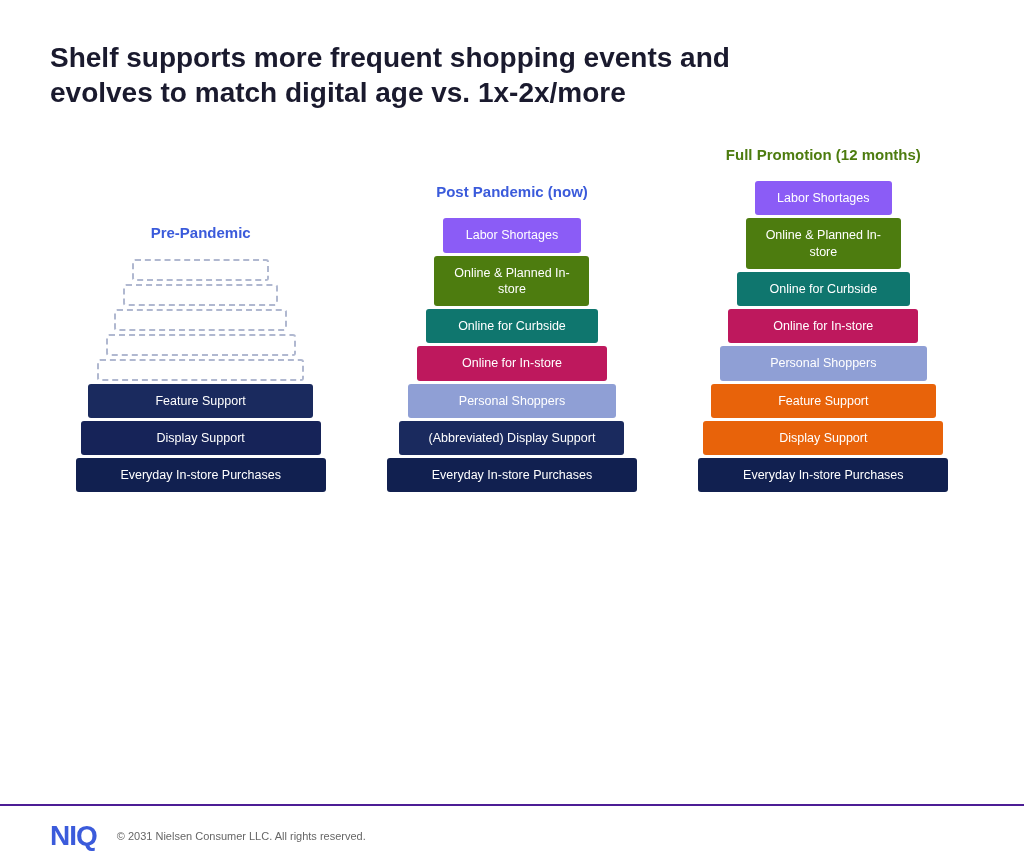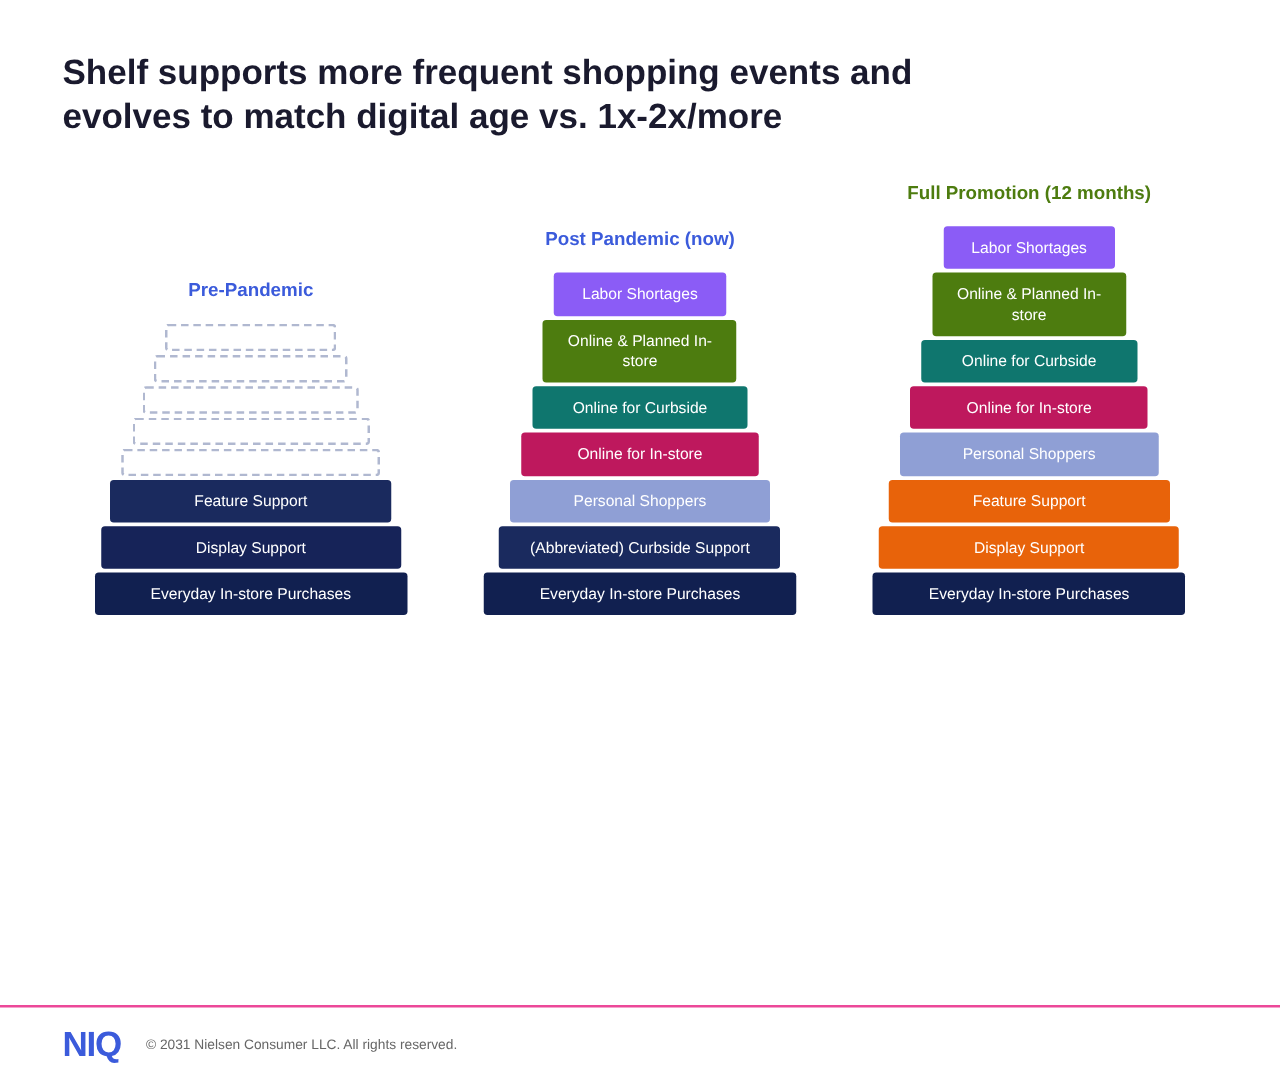--- a/index.html
+++ b/index.html
@@ -79,21 +79,21 @@
     .c-navy-2   { background: #162358; }
     .c-navy-3   { background: #112050; }
     .c-orange   { background: #e8630a; }
     .c-dashed   { background: transparent; border: 2.5px dashed #b0b8d0; color: transparent; }
 
     
     
 
     
     .footer {
-      border-top: 2px solid #ec4899;
+      border-top: 2px solid #4c1d95;
       padding: 14px 50px;
       display: flex;
       align-items: center;
       gap: 20px;
     }
     .niq-logo {
       font-size: 28px;
       font-weight: 900;
       color: #3b5bdb;
       letter-spacing: -1px;
@@ -125,21 +125,21 @@
       <div class="pyramid-wrapper">
         <div class="pyramid-title blue">Post Pandemic (now)</div>
         <div class="pyr-col">
           <div class="row c-slate-1" style="width: 55%;">Labor Shortages</div>
           <div class="row c-slate-2" style="width: 62%;">Online &amp; Planned
 In-store</div>
           <div class="row c-slate-3" style="width: 69%;">Online for Curbside</div>
           <div class="row c-slate-4" style="width: 76%;">Online for In-store</div>
           <div class="row c-slate-5" style="width: 83%;">Personal Shoppers</div>
           <div class="row c-navy-1" style="width: 90%;">(Abbreviated)
-Curbside Support</div>
+Display Support</div>
           <div class="row c-navy-3" style="width: 100%;">Everyday In-store Purchases</div>
         </div>
       </div>
       <div class="pyramid-wrapper">
         <div class="pyramid-title orange">Full Promotion (12 months)</div>
         <div class="pyr-col">
           <div class="row c-slate-1" style="width: 55%;">Labor Shortages</div>
           <div class="row c-slate-2" style="width: 62%;">Online &amp; Planned
 In-store</div>
           <div class="row c-slate-3" style="width: 69%;">Online for Curbside</div>

